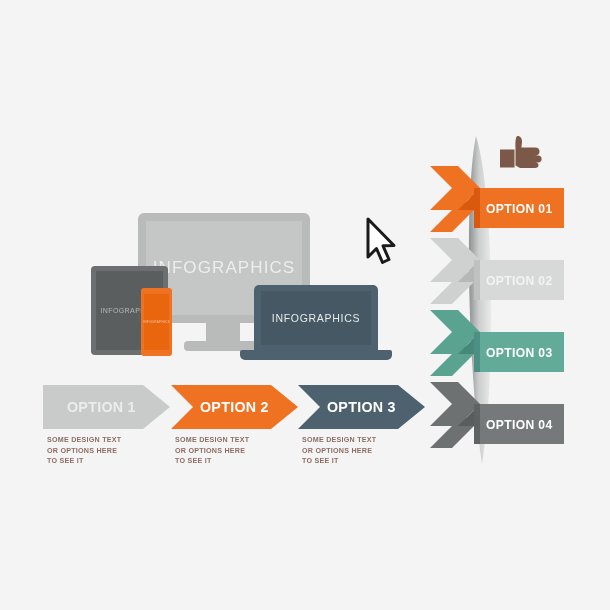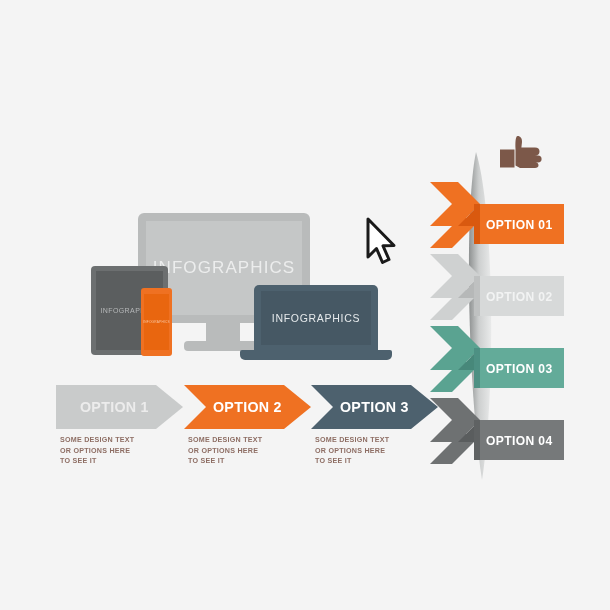--- a/index.html
+++ b/index.html
@@ -90,39 +90,39 @@
   .laptop-base {
     position: absolute; left: 240px; top: 350px;
     width: 152px; height: 10px;
     background: #4d616e; border-radius: 2px 2px 5px 5px;
   }
 
   
   #cursor { position: absolute; left: 364px; top: 216px; }
 
   
-  #steps { position: absolute; left: 16px; top: 383px; width: 430px; height: 100px; text-decoration: underline; }
+  #steps { position: absolute; left: 3px; top: 383px; width: 430px; height: 100px; text-decoration: underline; }
   .step { position: absolute; top: 0; }
   .step-arrow { position: absolute; left: 0; top: 0; }
   .step-label {
     position: absolute; top: 0; height: 47px;
     display: flex; align-items: center;
     font-size: 15.5px; font-weight: 700; letter-spacing: .3px;
     font-stretch: condensed; color: #ffffff; white-space: nowrap;
     transform: scaleX(.92); transform-origin: left center;
   }
   .step-desc {
     position: absolute; top: 52px;
     font-size: 7.6px; font-weight: 700; line-height: 10.6px;
     letter-spacing: .25px; color: #8e6e64; white-space: nowrap;
     transform: scaleX(.94); transform-origin: left top;
   }
 
   
-  #ribbons { position: absolute; left: 428px; top: 140px; width: 182px; height: 350px; }
+  #ribbons { position: absolute; left: 428px; top: 124px; width: 182px; height: 350px; }
   .ribbon-label {
     position: absolute; height: 40px; display: flex; align-items: center;
     color: #ffffff; font-size: 13px; font-weight: 700; letter-spacing: .4px;
     white-space: nowrap; transform: scaleX(.93); transform-origin: left center;
   }
   #thumb { position: absolute; left: 497px; top: 134px; }
 </style>
 </head>
 <body>
 

